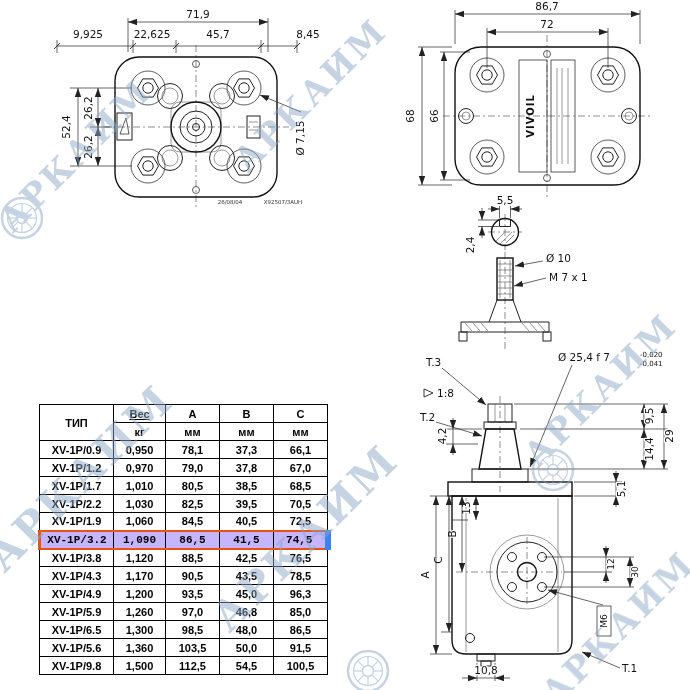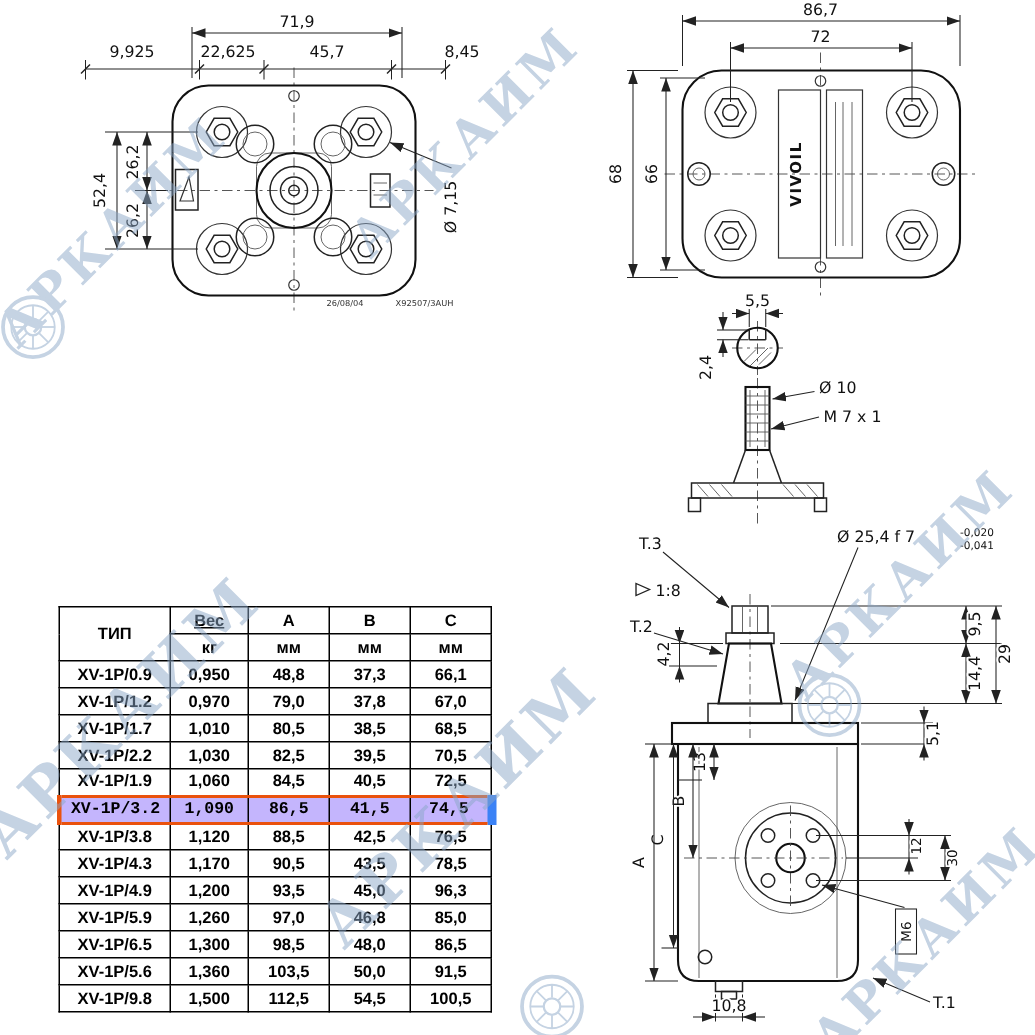--- a/index.html
+++ b/index.html
@@ -350,21 +350,21 @@
       <th>кг</th>
       <th>мм</th>
       <th>мм</th>
       <th>мм</th>
     </tr>
   </thead>
   <tbody id="table-body">
         <tr>
           <td class="tcol">XV-1P/0.9</td>
           <td>0,950</td>
-          <td>48,8</td>
+          <td>78,1</td>
           <td>37,3</td>
           <td>66,1</td>
         </tr>
         <tr>
           <td class="tcol">XV-1P/1.2</td>
           <td>0,970</td>
           <td>79,0</td>
           <td>37,8</td>
           <td>67,0</td>
         </tr>

